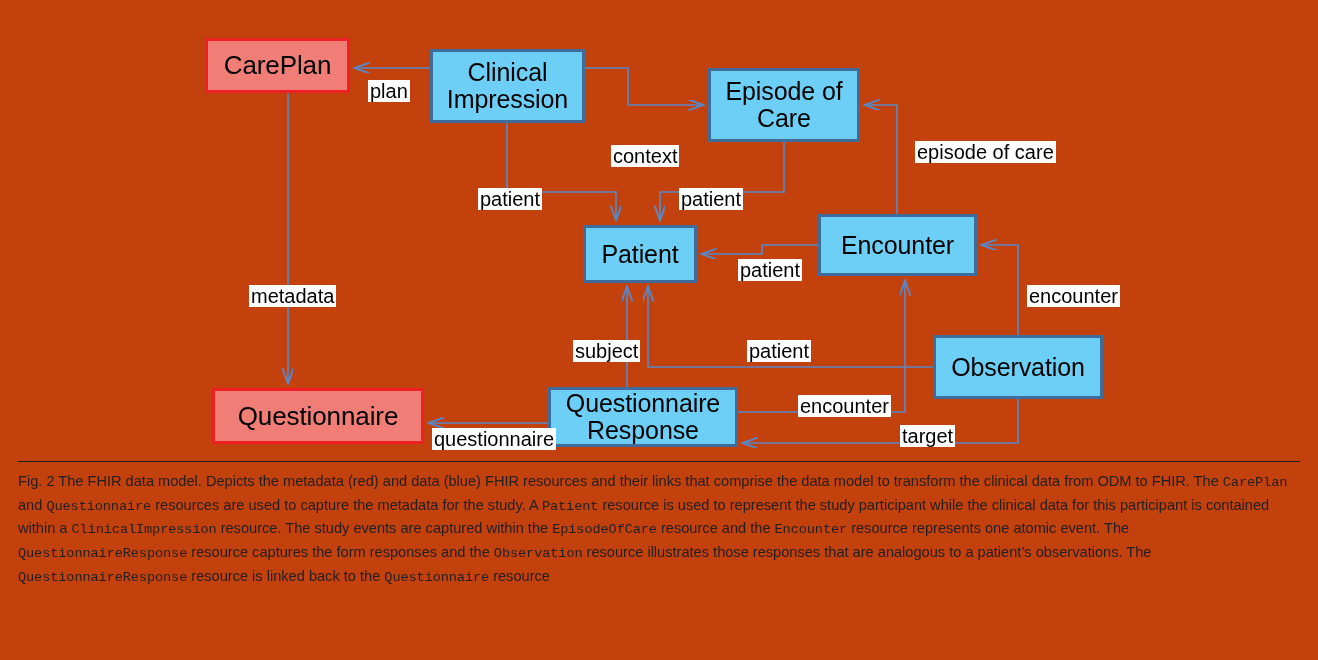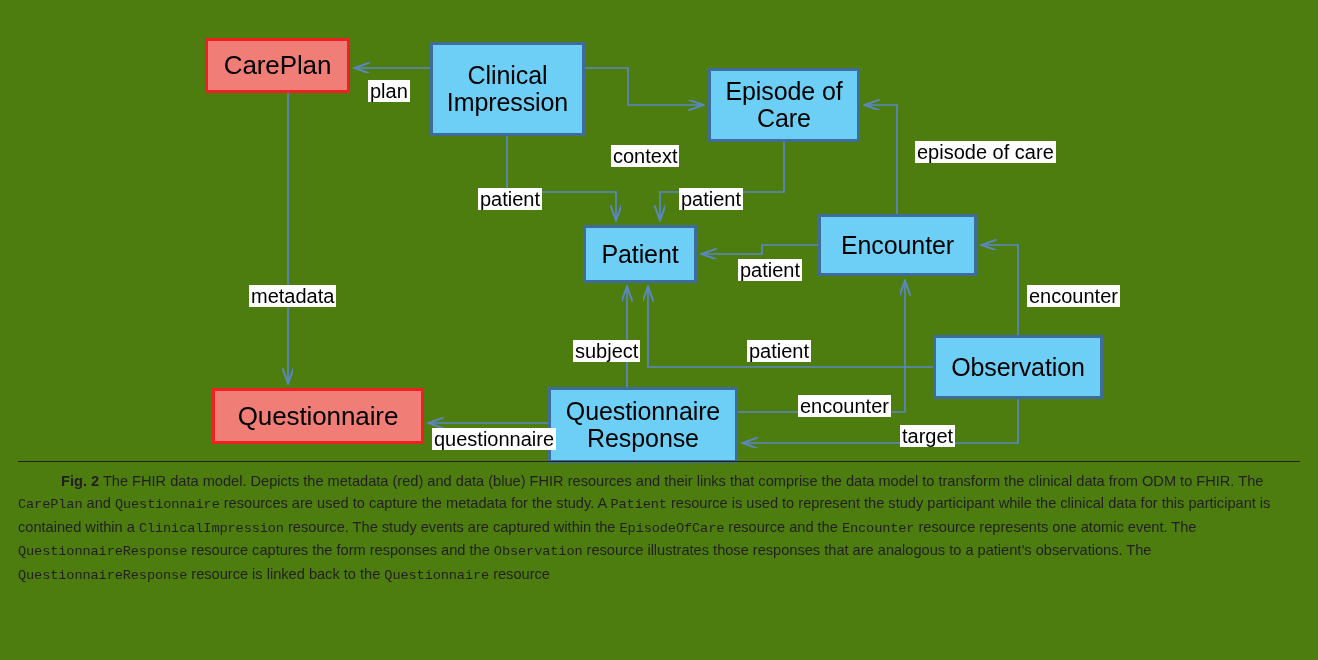--- a/index.html
+++ b/index.html
@@ -11,21 +11,21 @@
     width: 1318px;
     height: 660px;
     font-family: "Liberation Sans", sans-serif;
     color: #000000;
     overflow: hidden;
   }
   #figure-root {
     position: relative;
     width: 1318px;
     height: 660px;
-    background: #4d7c0f;
+    background: #c2410c;
   }
   #diagram-area {
     position: absolute;
     left: 0; top: 0;
     width: 1318px;
     height: 462px;
   }
   #diagram-svg {
     position: absolute;
     left: 0; top: 0;
@@ -76,21 +76,21 @@
     position: absolute;
     left: 18px;
     top: 470px;
     width: 1283px;
     font-family: "Liberation Sans", sans-serif;
     font-size: 14.6px;
     line-height: 1.52;
     color: #231f20;
     text-align: left;
   }
-  #caption .lead { font-weight: bold; margin-left: 43px; }
+  #caption .lead { font-weight: normal; }
   #caption .it { }
   #caption .mono {
     font-family: "Liberation Mono", "DejaVu Sans Mono", monospace;
     font-size: 13.6px;
     letter-spacing: -0.1px;
   }
 </style>
 </head>
 <body>
 
@@ -131,21 +131,21 @@
         <path d="M548,423 L429,423"></path>
 
         <path d="M1018,399 L1018,443 L743,443"></path>
       </g>
     </svg>
 
     <div class="node red" style="left:205px; top:38px; width:145px; height:55px; font-size:26px;">
       <span>CarePlan</span>
     </div>
 
-    <div class="node blue" style="left:430px; top:42px; width:155px; height:94px; font-size:25px;">
+    <div class="node blue" style="left:430px; top:49px; width:155px; height:74px; font-size:25px;">
       <span>Clinical Impression</span>
     </div>
 
     <div class="node blue" style="left:708px; top:68px; width:152px; height:74px; font-size:25px;">
       <span>Episode of Care</span>
     </div>
 
     <div class="node blue" style="left:583px; top:225px; width:114px; height:58px; font-size:25px;">
       <span>Patient</span>
     </div>
@@ -155,21 +155,21 @@
     </div>
 
     <div class="node blue" style="left:933px; top:335px; width:170px; height:64px; font-size:25px;">
       <span>Observation</span>
     </div>
 
     <div class="node red" style="left:212px; top:388px; width:212px; height:56px; font-size:26px;">
       <span>Questionnaire</span>
     </div>
 
-    <div class="node blue" style="left:548px; top:387px; width:190px; height:76px; font-size:25px;">
+    <div class="node blue" style="left:548px; top:387px; width:190px; height:60px; font-size:25px;">
       <span>Questionnaire Response</span>
     </div>
 
     <div class="edge-label" style="left:368px; top:80px;">plan</div>
 
     <div class="edge-label" style="left:611px; top:112px;margin-top:33px;">context</div>
 
     <div class="edge-label" style="left:478px; top:188px;">patient</div>
 
     <div class="edge-label" style="left:679px; top:188px;">patient</div>

